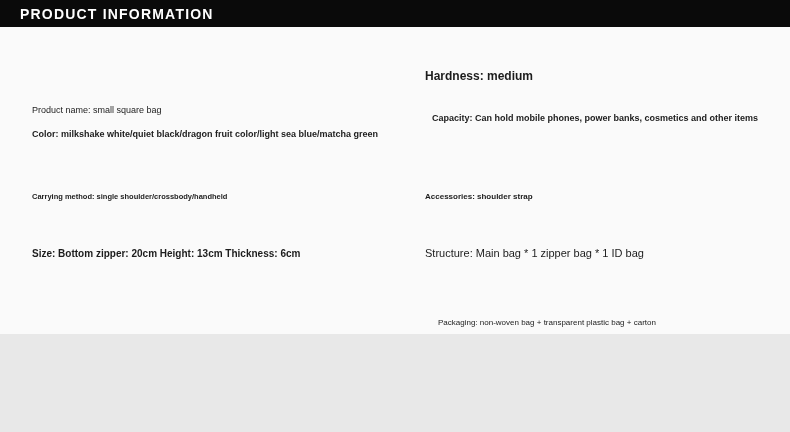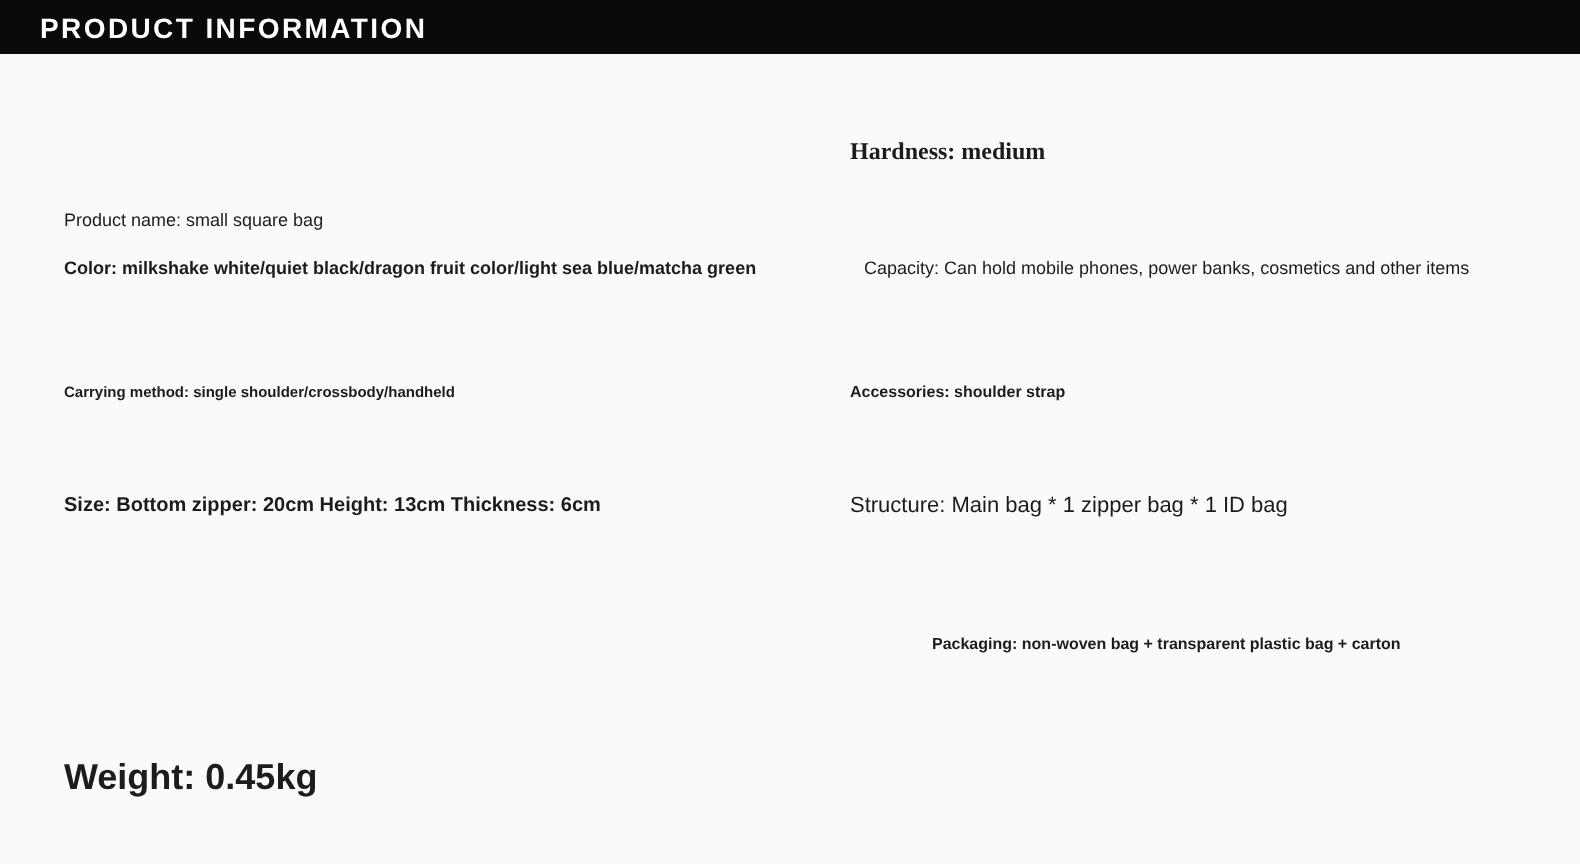--- a/index.html
+++ b/index.html
@@ -3,21 +3,21 @@
 <meta charset="utf-8">
 <style>
   html, body { margin: 0; padding: 0; }
   body {
     font-family: "Liberation Sans", sans-serif;
     background: #e8e8e8;
   }
   .screen {
     position: relative;
     width: 790px;
-    height: 432px;
+    height: 334px;
     background: #fafafa;
     overflow: hidden;
   }
   .header-bar {
     position: absolute;
     left: 0; top: 0;
     width: 790px;
     height: 27px;
     background: #0a0a0a;
     display: flex;
@@ -38,25 +38,25 @@
     white-space: nowrap;
   }
   
   .spec-product-name   { left: 32px; top: 76px;  font-size: 9px;    font-weight: 400; margin-top: 34px; }
   .spec-color          { left: 32px; top: 134px; font-size: 9px;    font-weight: 700; }
   .spec-carrying       { left: 32px; top: 196px; font-size: 7.5px;  font-weight: 700; }
   .spec-size           { left: 32px; top: 253px; font-size: 10px;   font-weight: 700; }
   .spec-shoulder-strap { left: 38px; top: 318px; font-size: 9.5px;  font-weight: 700; }
   .spec-weight         { left: 32px; top: 389px; font-size: 18px;   font-weight: 700; }
   
-  .spec-hardness       { left: 425px; top: 76px;  font-size: 12px;  font-weight: 700; font-family: Liberation Serif, serif; }
-  .spec-capacity       { left: 432px; top: 134px; font-size: 9px;   font-weight: 400; }
+  .spec-hardness       { left: 425px; top: 76px;  font-size: 12px;  font-weight: 700; }
+  .spec-capacity       { left: 432px; top: 118px; font-size: 9px;   font-weight: 700; }
   .spec-accessories    { left: 425px; top: 196px; font-size: 8px;   font-weight: 700; }
   .spec-structure      { left: 425px; top: 253px; font-size: 11px;  font-weight: 400; }
-  .spec-packaging      { left: 438px; top: 322px; font-size: 8px;   font-weight: 700; margin-left: 28px; }
+  .spec-packaging      { left: 438px; top: 322px; font-size: 8px;   font-weight: 400; }
 </style>
 </head>
 <body>
 
 <div class="screen">
 
   <div class="header-bar">
     <span class="header-title">PRODUCT INFORMATION</span>
   </div>
 

